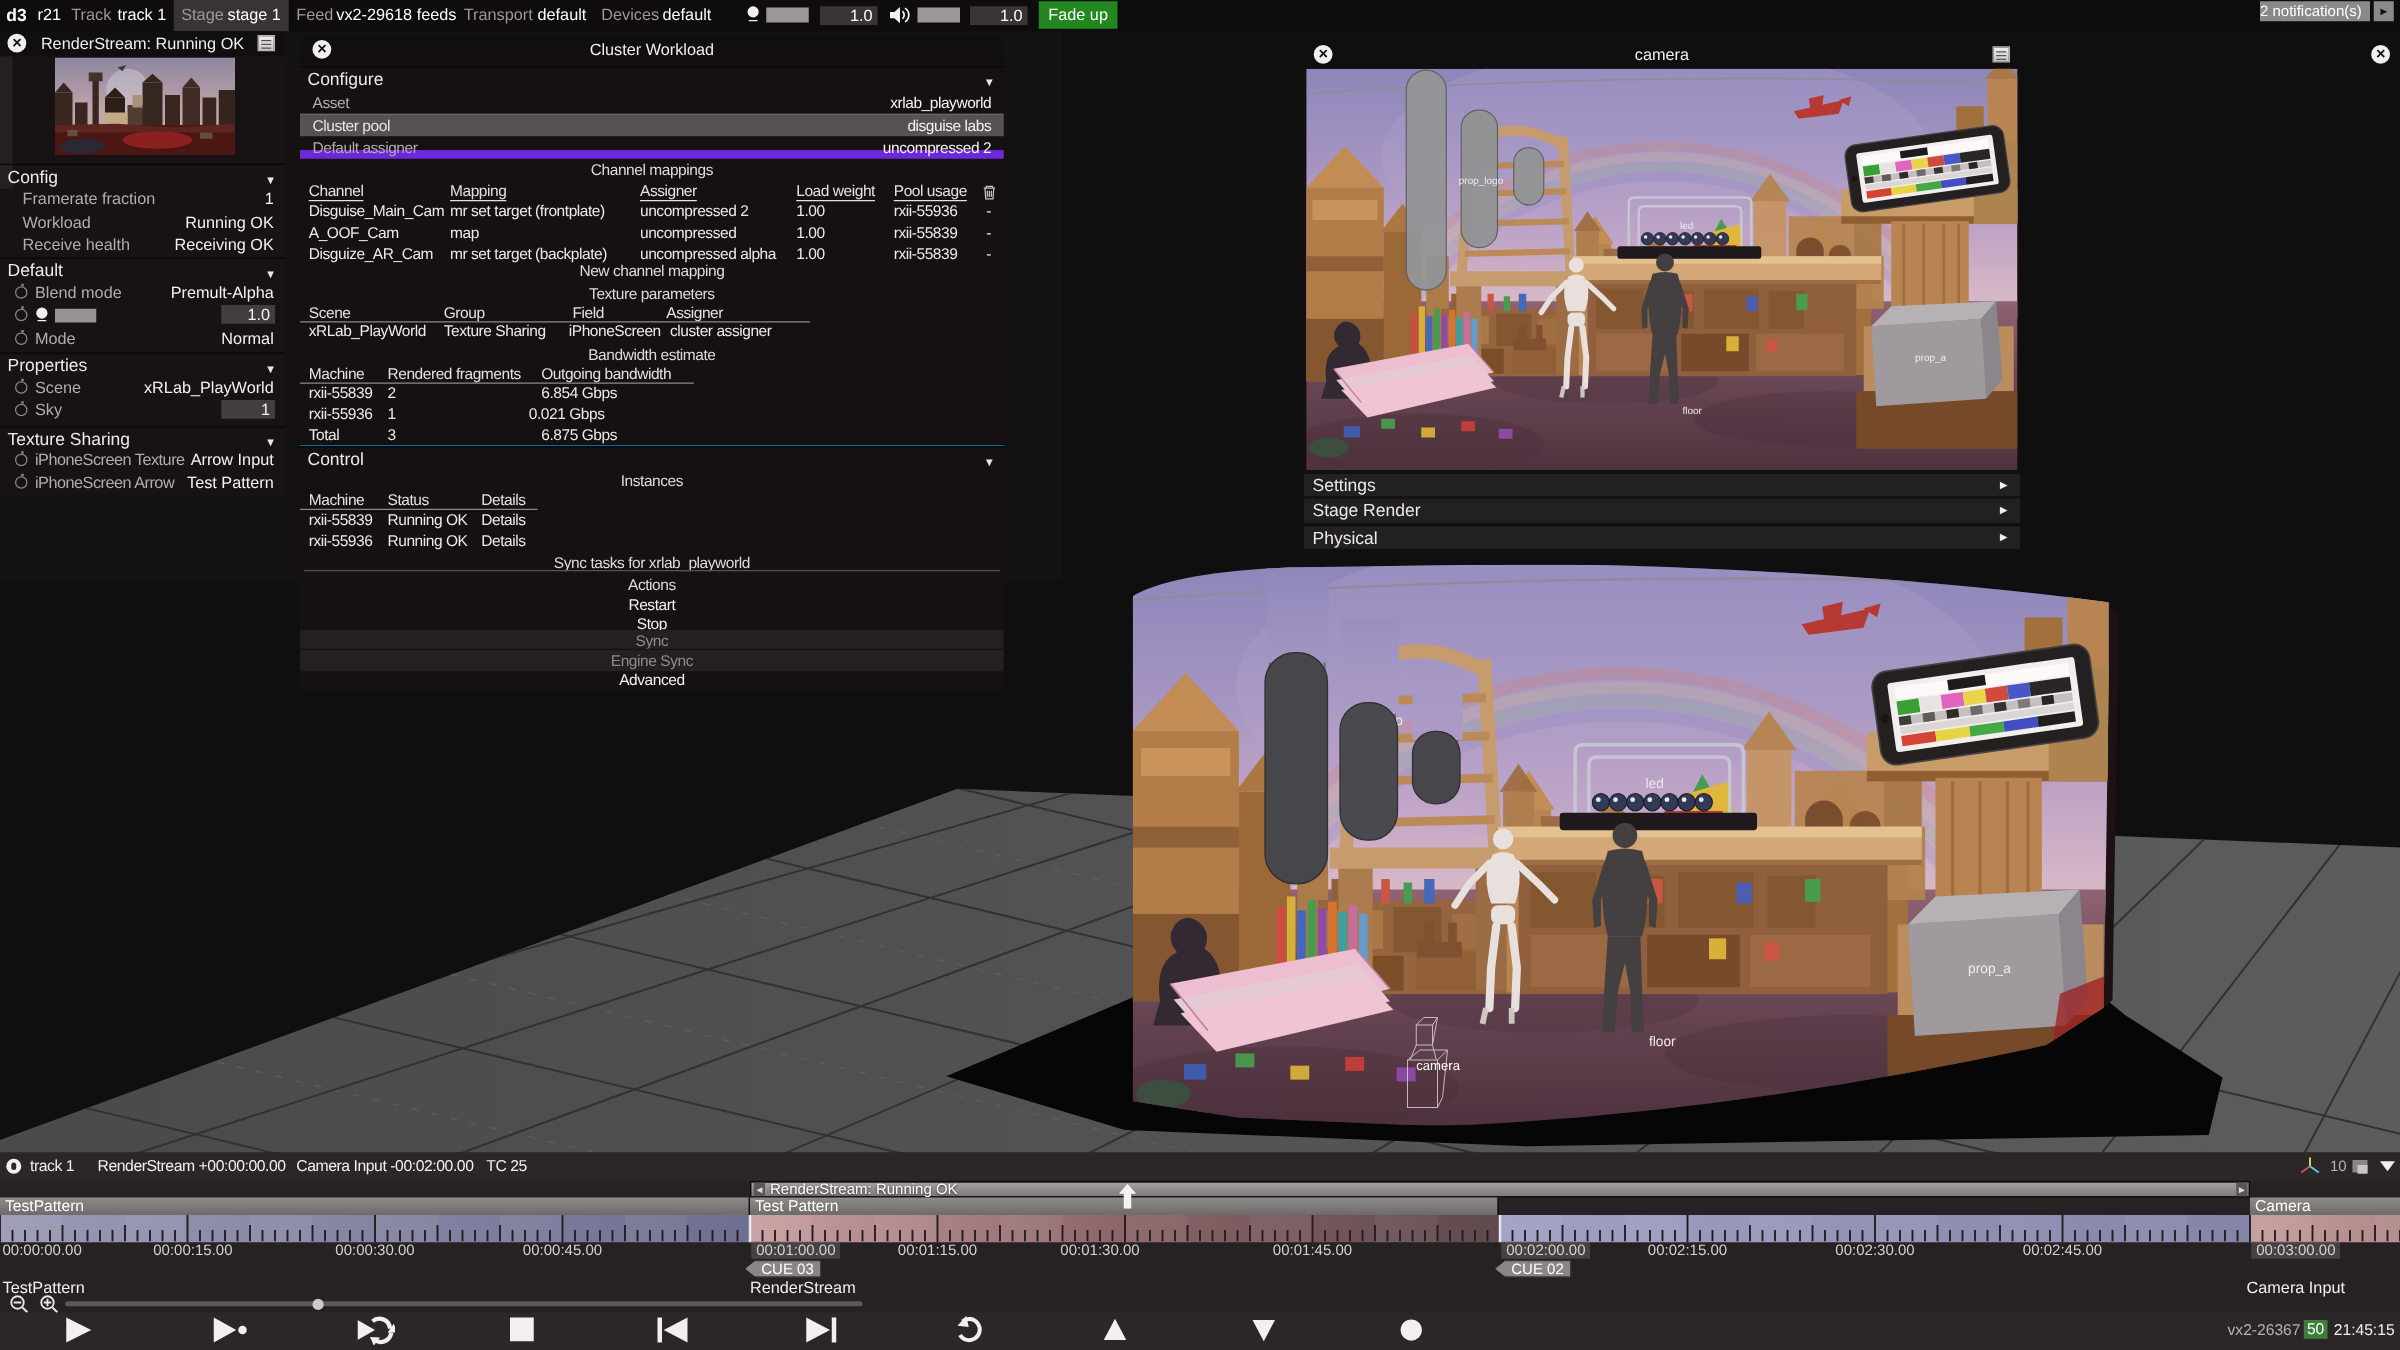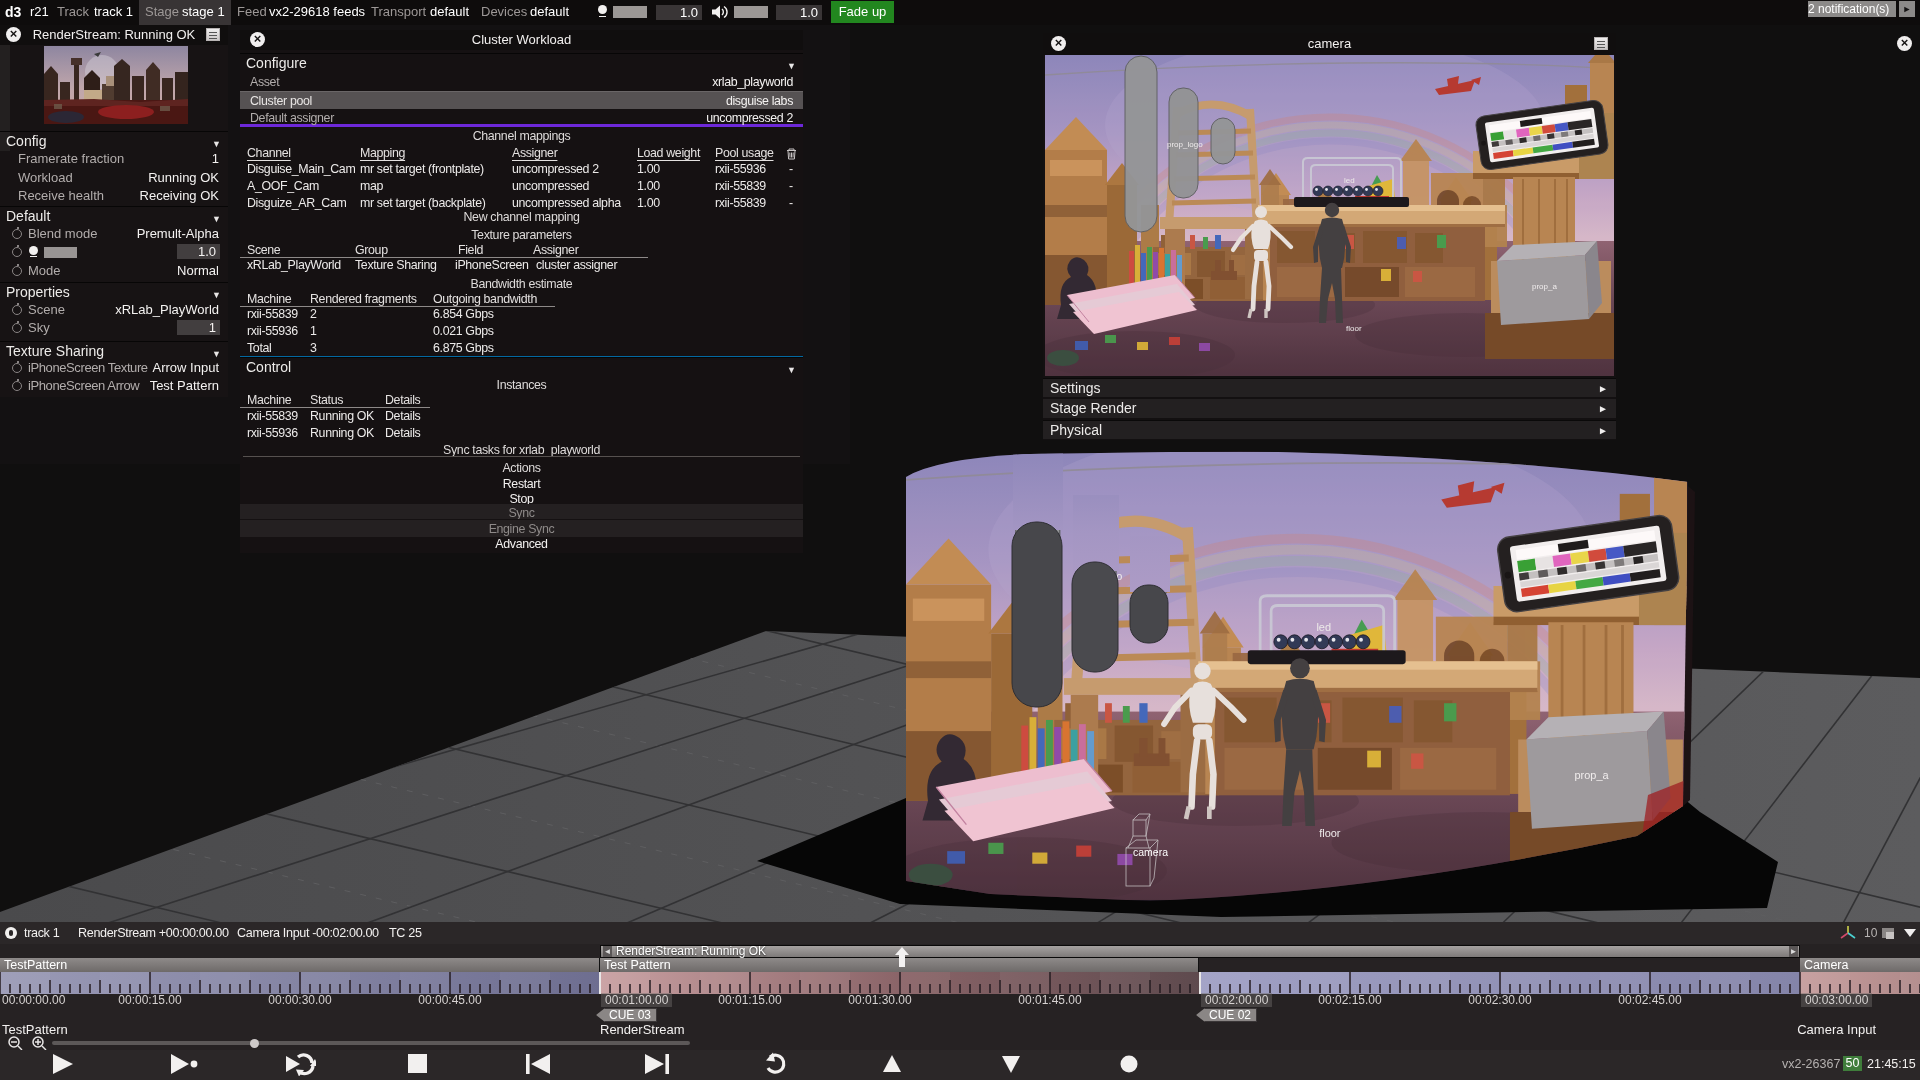--- a/index.html
+++ b/index.html
@@ -513,21 +513,21 @@
  <div class="phead"><div class="xbtn" style="left:10px;top:2px">×</div>Cluster Workload</div>
  <div class="sechead" style="position:absolute;top:23px;width:100%;height:18px;line-height:18px;font-size:14px">Configure</div>
  <div class="prow" style="top:43px">
       <span class="plab" style="left:10px">Asset</span>
       <span class="pval" style="right:10px">xrlab_playworld</span>
     </div>
  <div class="prow" style="top:61px;background:#565253;border-top:1px solid #6a6667">
       <span class="plab" style="left:10px;color:#e8e5e4">Cluster pool</span>
       <span class="pval" style="right:10px">disguise labs</span>
     </div>
- <div class="prow" style="top:79px;border-bottom:3px solid #6d28d9">
+ <div class="prow" style="top:79px;border-bottom:7px solid #6d28d9">
       <span class="plab" style="left:10px">Default assigner</span>
       <span class="pval" style="right:10px">uncompressed 2</span>
     </div>
  <div class="prow ctr" style="top:97px">Channel mappings</div>
  <div class="prow" style="top:114px;color:#e4e1e0">
       <span class="abs undl" style="left:7px">Channel</span>
       <span class="abs undl" style="left:120px">Mapping</span>
       <span class="abs undl" style="left:272px">Assigner</span>
       <span class="abs undl" style="left:397px">Load weight</span>
       <span class="abs undl" style="left:475px">Pool usage</span>
@@ -582,21 +582,21 @@
       <span class="abs" style="left:0;top:16px;width:315px;border-top:1px solid #8d8988"></span>
     </div>
  <div class="prow" style="top:275px">
       <span class="abs" style="left:7px">rxii-55839</span>
       <span class="abs" style="left:70px">2</span>
       <span class="abs" style="left:193px">6.854 Gbps</span>
     </div>
  <div class="prow" style="top:292px">
       <span class="abs" style="left:7px">rxii-55936</span>
       <span class="abs" style="left:70px">1</span>
-      <span class="abs" style="left:193px">0.021 Gbps</span>
+      <span class="abs" style="left:183px">0.021 Gbps</span>
     </div>
  <div class="prow" style="top:309px;border-bottom:1px solid #0369a1">
       <span class="abs" style="left:7px">Total</span>
       <span class="abs" style="left:70px">3</span>
       <span class="abs" style="left:193px">6.875 Gbps</span>
     </div>
  <div class="sechead" style="position:absolute;top:327px;width:100%;height:18px;line-height:18px;font-size:14px">Control</div>
  <div class="prow ctr" style="top:346px">Instances</div>
  <div class="prow" style="top:361px;color:#e4e1e0">
       <span class="abs" style="left:7px">Machine</span>
@@ -906,21 +906,21 @@
         <line x1="1890" y1="12" x2="1890" y2="21"></line>
         <line x1="1900" y1="8" x2="1900" y2="21"></line>
         <line x1="1910" y1="12" x2="1910" y2="21"></line>
         <line x1="1920" y1="12" x2="1920" y2="21"></line>
       </g>
   <rect x="599" y="0" width="2" height="22" fill="#e8e6e6"></rect>
   <rect x="1199" y="0" width="2" height="22" fill="#e8e6e6"></rect>
  </svg>
  <div id="tlabels">
       <div class="abs" style="left:2px;top:71px;height:14px;line-height:14px;font-size:12px;color:#d6d2d1">00:00:00.00</div>
-      <div class="abs" style="left:114px;top:71px;width:72px;text-align:center;height:14px;line-height:14px;font-size:12px;color:#d6d2d1">00:00:15.00</div>
+      <div class="abs" style="left:114px;top:71px;width:72px;text-align:right;height:14px;line-height:14px;font-size:12px;color:#d6d2d1">00:00:15.00</div>
       <div class="abs" style="left:264px;top:71px;width:72px;text-align:center;height:14px;line-height:14px;font-size:12px;color:#d6d2d1">00:00:30.00</div>
       <div class="abs" style="left:414px;top:71px;width:72px;text-align:center;height:14px;line-height:14px;font-size:12px;color:#d6d2d1">00:00:45.00</div>
       <div class="abs" style="left:601px;top:71px;height:14px;line-height:14px;font-size:12px;color:#d6d2d1;background:rgba(110,106,105,0.45);padding:0 4px">00:01:00.00</div>
       <div class="abs" style="left:714px;top:71px;width:72px;text-align:center;height:14px;line-height:14px;font-size:12px;color:#d6d2d1">00:01:15.00</div>
       <div class="abs" style="left:844px;top:71px;width:72px;text-align:center;height:14px;line-height:14px;font-size:12px;color:#d6d2d1">00:01:30.00</div>
       <div class="abs" style="left:1014px;top:71px;width:72px;text-align:center;height:14px;line-height:14px;font-size:12px;color:#d6d2d1">00:01:45.00</div>
       <div class="abs" style="left:1201px;top:71px;height:14px;line-height:14px;font-size:12px;color:#d6d2d1;background:rgba(110,106,105,0.45);padding:0 4px">00:02:00.00</div>
       <div class="abs" style="left:1314px;top:71px;width:72px;text-align:center;height:14px;line-height:14px;font-size:12px;color:#d6d2d1">00:02:15.00</div>
       <div class="abs" style="left:1464px;top:71px;width:72px;text-align:center;height:14px;line-height:14px;font-size:12px;color:#d6d2d1">00:02:30.00</div>
       <div class="abs" style="left:1614px;top:71px;width:72px;text-align:center;height:14px;line-height:14px;font-size:12px;color:#d6d2d1">00:02:45.00</div>

